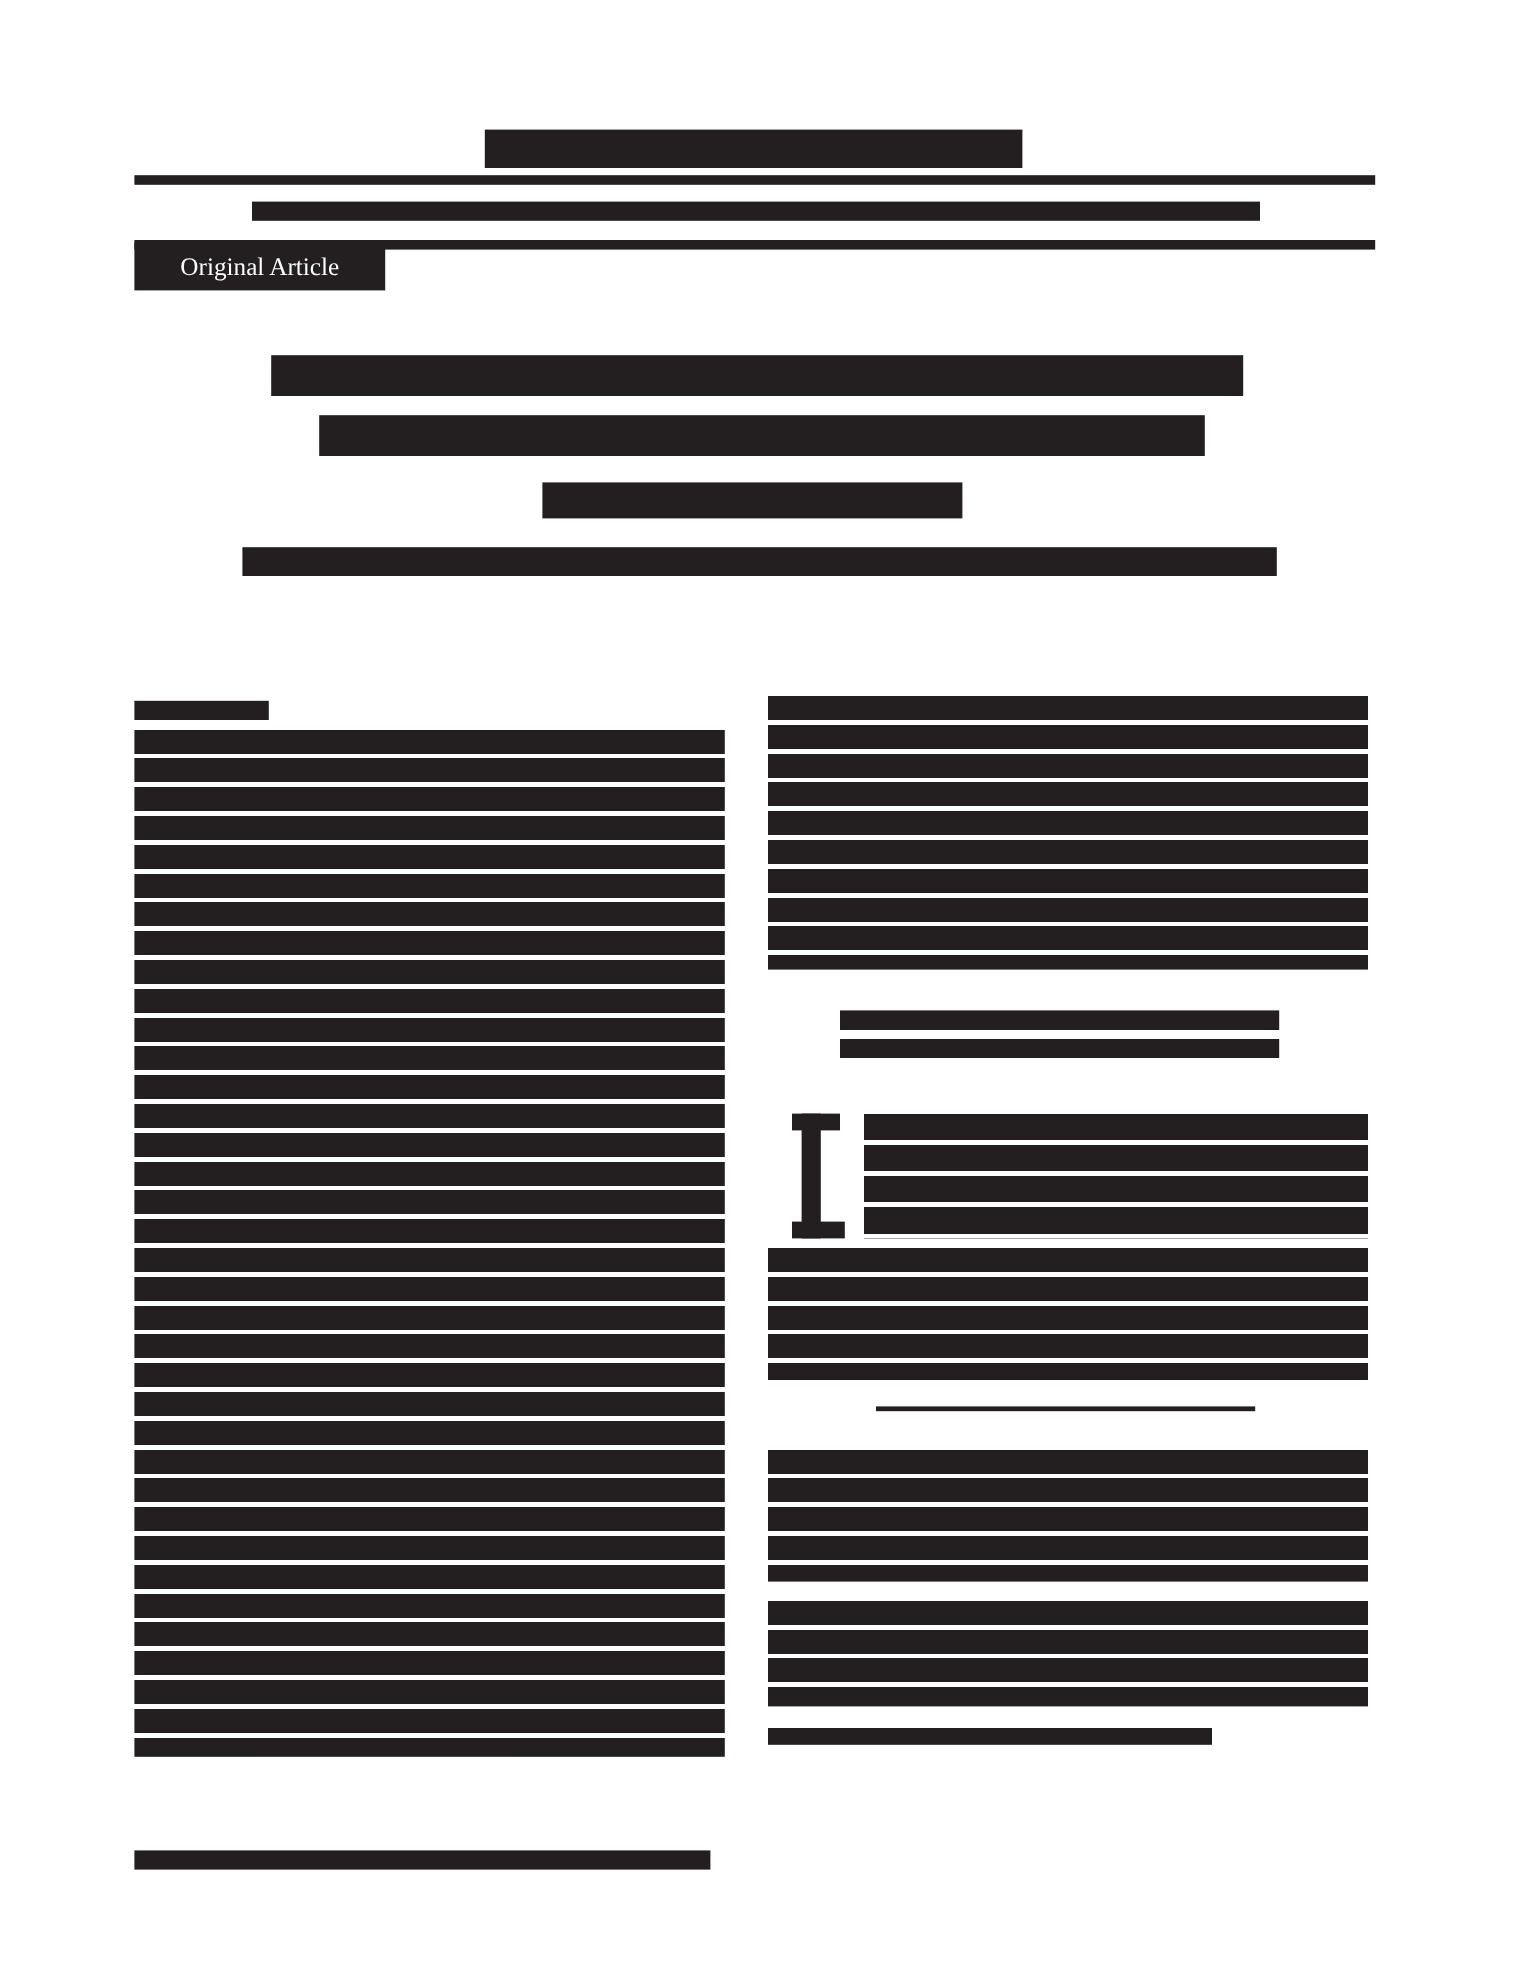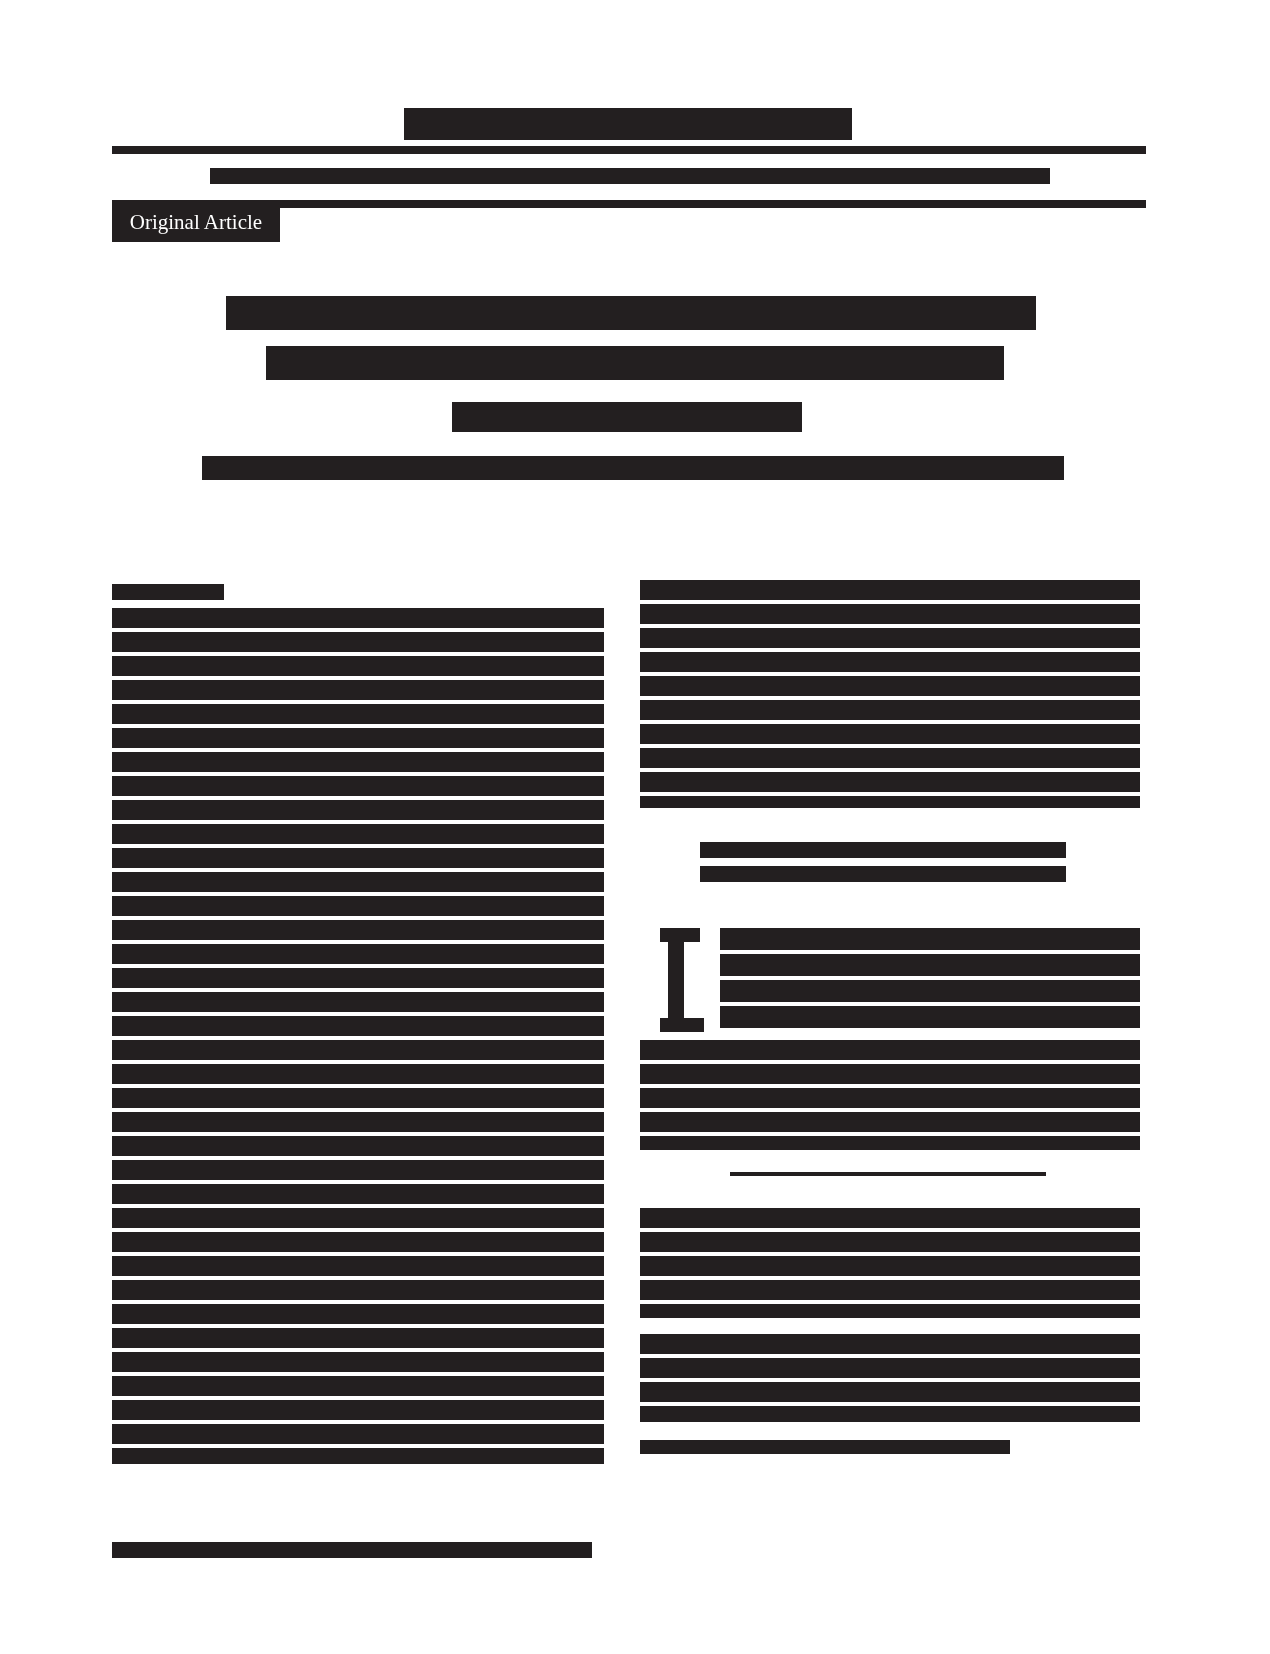--- a/index.html
+++ b/index.html
@@ -1,19 +1,19 @@
 <!DOCTYPE html>
 <html><head>
   <meta charset="utf-8">
   <style>
     html, body { margin: 0; padding: 0; background: #ffffff; }
     body { width: 1270px; height: 1654px; position: relative; font-family: "Liberation Serif", serif; color: #231f20; }
     .bar { background: #231f20; position: absolute; }
     .rule { background: #231f20; position: absolute; }
-    .label-box { position: absolute; left: 112px; top: 202px; width: 168px; height: 40px; background: #231f20; color: #ffffff; display: flex; align-items: center; justify-content: center; font-size: 21px; font-family: "Liberation Serif", serif; }
+    .label-box { position: absolute; left: 112px; top: 202px; width: 209px; height: 40px; background: #231f20; color: #ffffff; display: flex; align-items: center; justify-content: center; font-size: 21px; font-family: "Liberation Serif", serif; }
     .col-lines .bar { height: 14px; }
     .dropcap { position: absolute; left: 660px; top: 928px; width: 44px; height: 104px; }
     .dropcap .stem { position: absolute; left: 8px; top: 0; width: 16px; height: 104px; background: #231f20; }
     .dropcap .serif-top { position: absolute; left: 0; top: 0; width: 40px; height: 14px; background: #231f20; }
     .dropcap .foot { position: absolute; left: 0; top: 90px; width: 44px; height: 14px; background: #231f20; }
   </style>
 </head>
 <body>
 
 <div class="bar" style="left:404px; top:108px; width:448px; height:32px;"></div>

